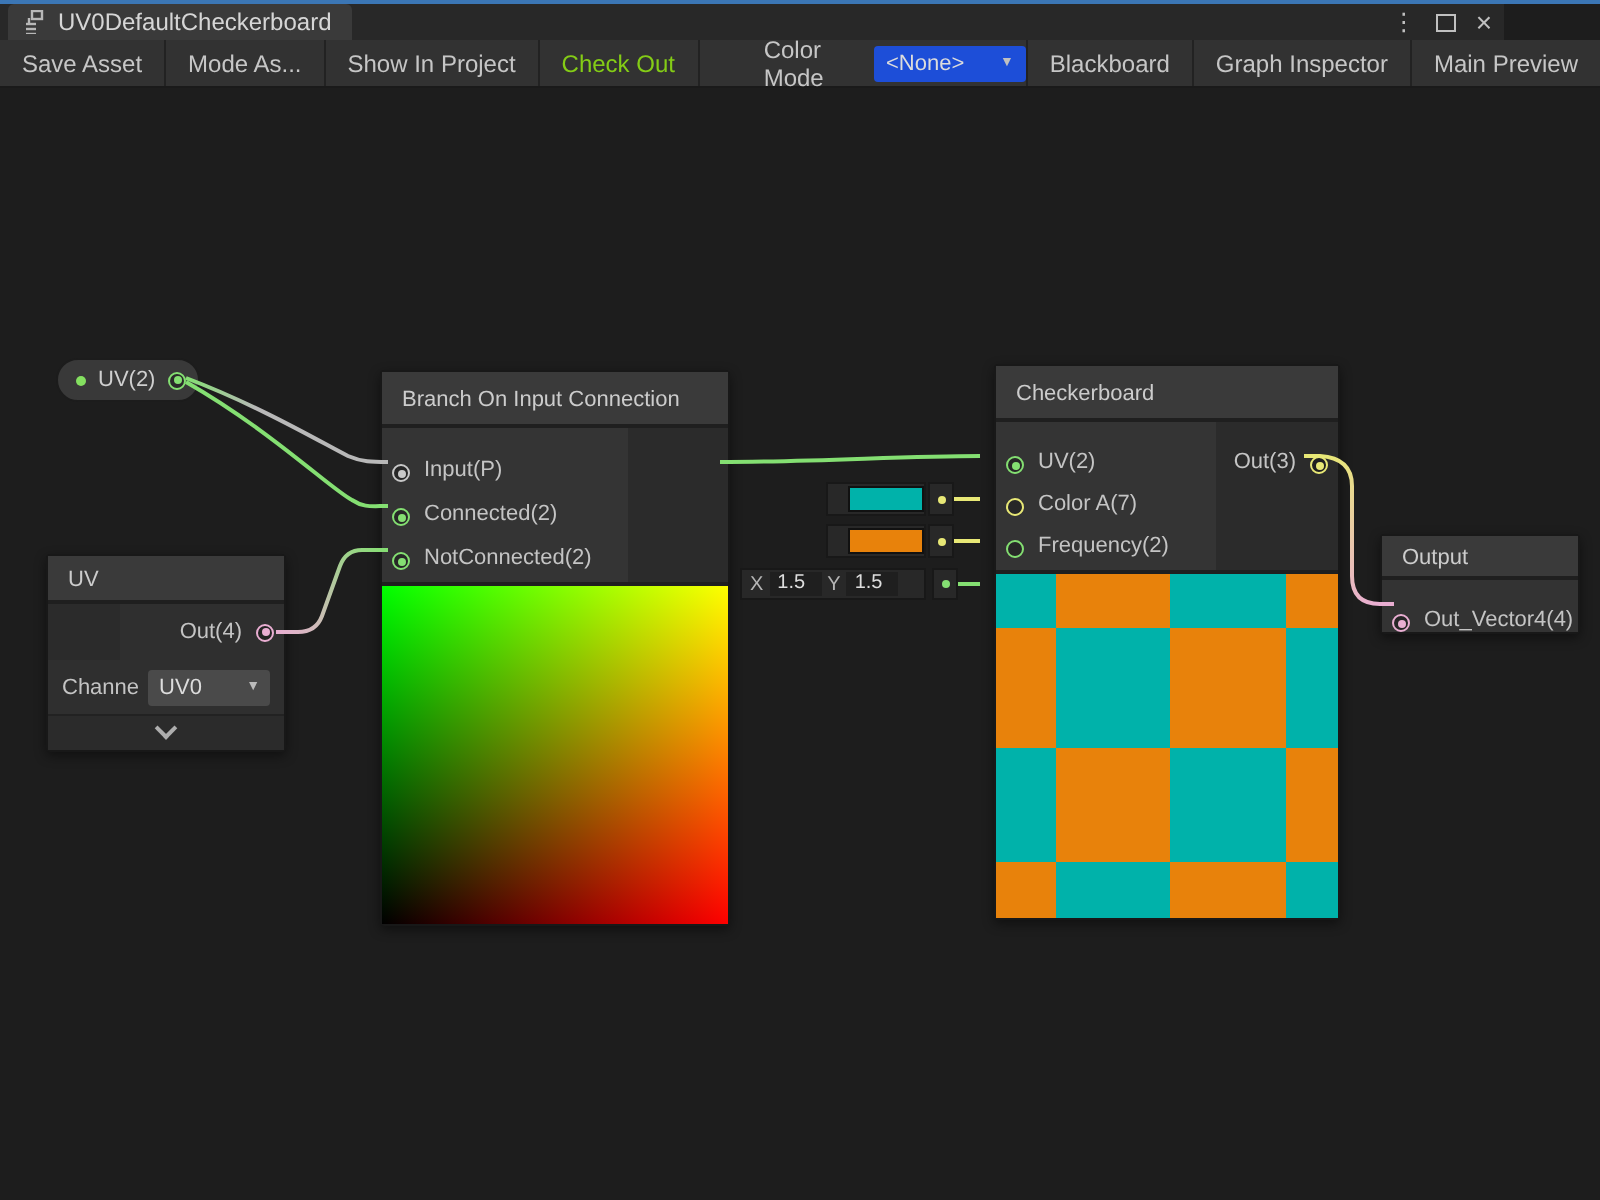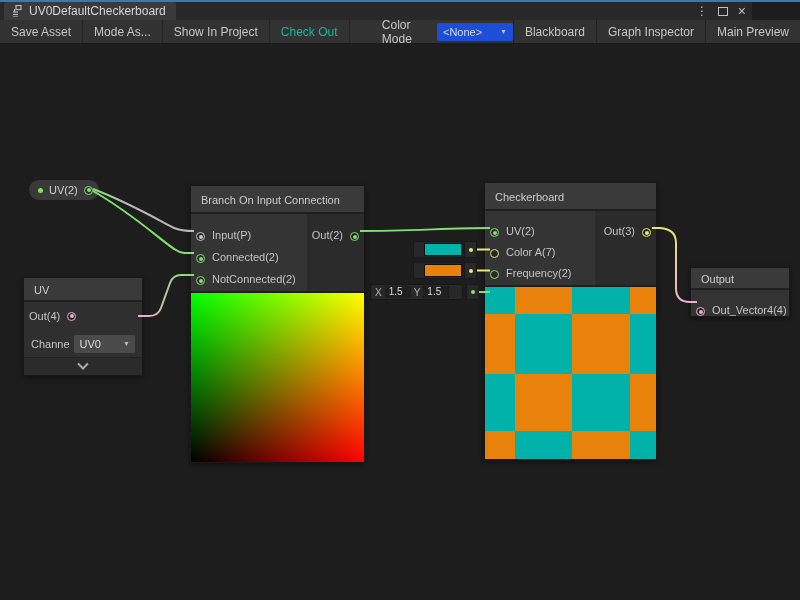--- a/index.html
+++ b/index.html
@@ -13,21 +13,21 @@
     border-radius:3px 3px 0 0; display:flex; align-items:center; gap:5px; padding:0 8px;
     color:#d6d6d6; font-size:12px; }
   .win-ctrls { position:absolute; right:6px; top:0; height:18px; display:flex; align-items:center; gap:10px; color:#c0c0c0; }
   .wc { font-size:12px; line-height:18px; cursor:default; }
   .wc-max { width:10px; height:9px; border:1.5px solid #c0c0c0; }
   .wc-close { font-size:14px; }
 
   .toolbar { position:absolute; left:0; top:20px; width:800px; height:24px; background:#323232;
     border-bottom:1px solid #1a1a1a; display:flex; align-items:stretch; color:#c6c6c6; font-size:12px; }
   .tb-btn { display:flex; align-items:center; padding:0 11px; border-right:1px solid #222; white-space:nowrap; }
-  .tb-btn.disabled { color:#14b8a6;text-align:center; }
+  .tb-btn.disabled { color:#84cc16;text-align:center; }
   .tb-gap { width:32px; }
   .tb-label { display:flex; align-items:center; padding:0 8px; }
   .tb-dd { align-self:center; width:96px; height:18px; background:#1d4ed8; border-radius:2px;
     display:flex; align-items:center; padding:0 6px; color:#dcdcdc; font-size:11px; position:relative; }
   .tb-dd .arrow { position:absolute; right:6px; font-size:7px; color:#c0c0c0; }
   .tb-right { margin-left:auto; display:flex; }
   .tb-right .tb-btn { border-left:1px solid #222; border-right:none; }
 
   
   .canvas { position:absolute; left:0; top:45px; width:800px; height:555px; background:#1d1d1d; }
@@ -55,21 +55,21 @@
   .checker-grid { display:grid; grid-template-columns:30px 57px 58px 26px; grid-template-rows:27px 60px 57px 28px; }
 
   
   .pill { position:absolute; left:28px; top:179px; width:72px; height:22px; background:#393939;
     border:1px solid #1c1c1c; border-radius:11px; display:flex; align-items:center;
     padding:0 6px 0 9px; gap:6px; font-size:11px; color:#cfcfcf; }
   .pill-dot { width:5px; height:5px; border-radius:50%; flex:none; }
 
   
   .uvnode .node-header { height:24px; line-height:24px; }
-  .uv-outrow { height:28px; display:flex; align-items:center; gap:7px; padding:0 5px; background:#2f2f2f; }
+  .uv-outrow { height:28px; display:flex; align-items:center; justify-content:flex-end; gap:7px; padding:0 5px; background:#2f2f2f;margin-left:36px; }
   .uv-ddrow { height:27px; display:flex; align-items:center; gap:4px; padding:0 7px; background:#2f2f2f; }
   .dd { flex:1; height:18px; background:#4a4a4a; border-radius:2px; display:flex; align-items:center;
     padding:0 14px 0 6px; color:#dcdcdc; position:relative; }
   .dd .arrow { position:absolute; right:5px; font-size:7px; color:#bbb; }
   .chevrow { height:18px; border-top:1px solid #222; background:#2b2b2b; display:flex; align-items:center; justify-content:center; }
   .chev { width:8px; height:8px; border-right:2px solid #aeaeae; border-bottom:2px solid #aeaeae;
     transform:rotate(45deg) translate(-2px,-2px); }
 
   
   .ctl { position:absolute; background:#282828; border:1px solid #181818; display:flex; align-items:center; }
@@ -140,31 +140,25 @@
       </div>
       <div class="prow h22">
         <span class="port connected" style="--pc: #84df72;"></span>
         <span class="plabel">Connected(2)</span>
       </div>
       <div class="prow h22">
         <span class="port connected" style="--pc: #84df72;"></span>
         <span class="plabel">NotConnected(2)</span>
       </div>
     </div>
-    <div class="out-col">
-      <div class="prow h22 out">
-        <span class="plabel">Out(2)</span>
-        <span class="port connected" style="--pc: #84df72;"></span>
-      </div>
-    </div>
   </div>
   <div class="preview uv-gradient" style="height:171px;"></div>
 </div>
 
-<div class="node" style="left:484px; top:182px; width:173px;">
+<div class="node" style="left:497px; top:182px; width:173px;">
   <div class="node-header">Checkerboard</div>
   <div class="node-body">
     <div class="in-col" style="width:110px;">
       <div class="prow h21">
         <span class="port connected" style="--pc: #84df72;"></span>
         <span class="plabel">UV(2)</span>
       </div>
       <div class="prow h21">
         <span class="port" style="--pc: #e8e876;"></span>
         <span class="plabel">Color A(7)</span>

